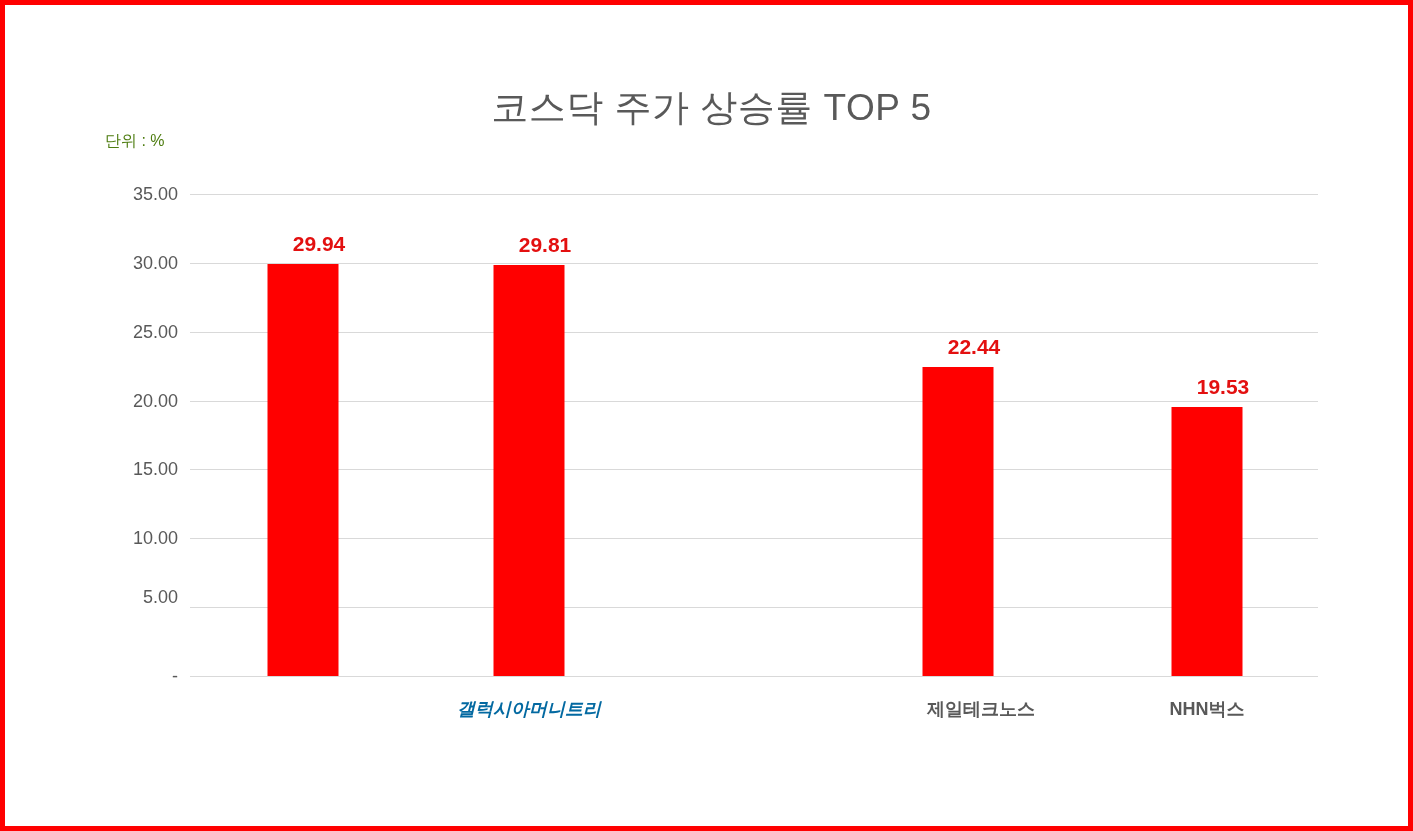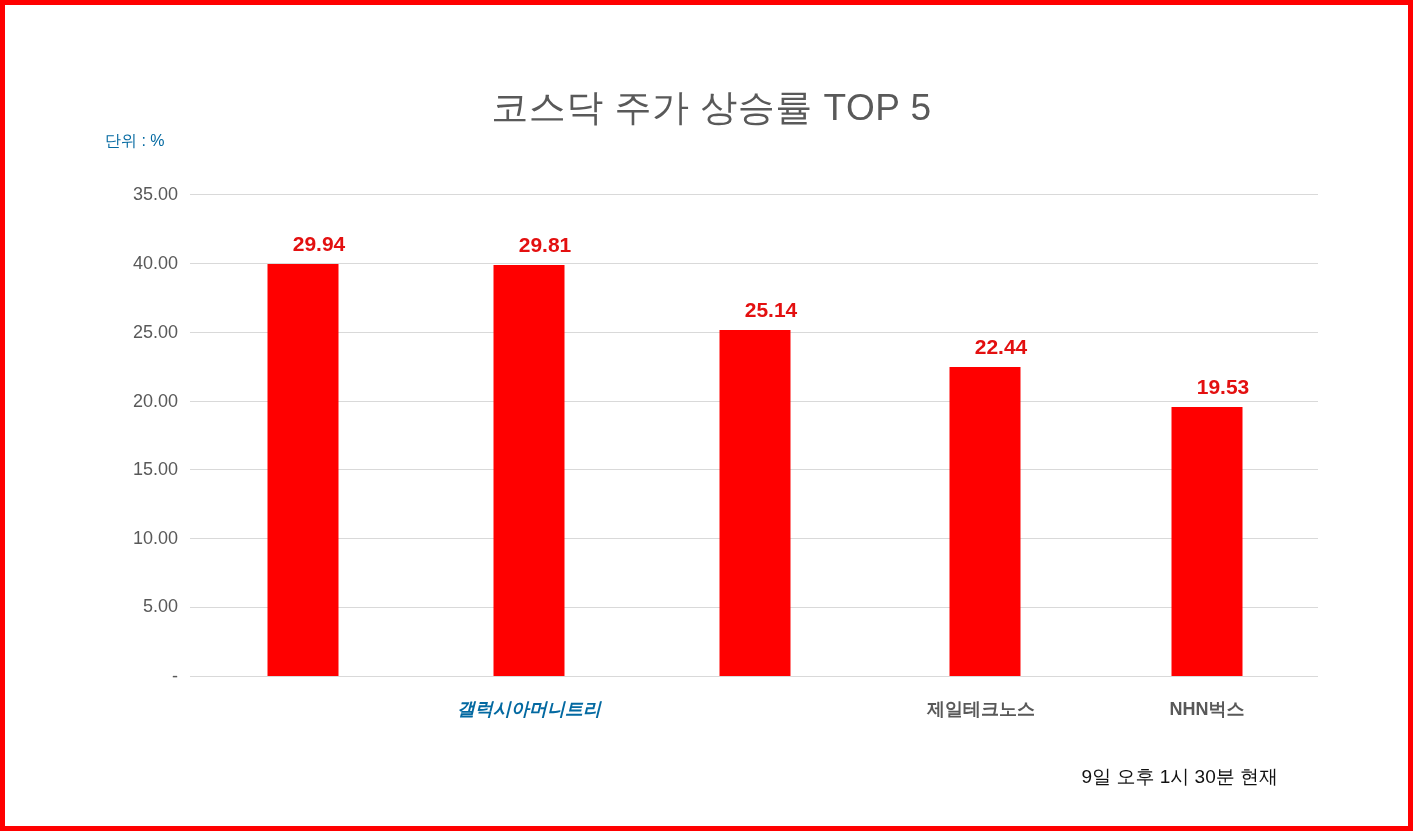--- a/index.html
+++ b/index.html
@@ -33,21 +33,21 @@
     letter-spacing: 0.5px;
     white-space: nowrap;
   }
 
   
   .unit-note {
     position: absolute;
     left: 100px;
     top: 126px;
     font-size: 16px;
-    color: #0369a1;
+    color: #4d7c0f;
     white-space: nowrap;
   }
 
   
   .plot-area {
     position: absolute;
     left: 185px;
     top: 189px;          
     width: 1128px;
     height: 482px;        
@@ -150,26 +150,26 @@
 <body>
 
 <div class="frame" style="border-color: rgb(255, 0, 0);">
 
   <div class="chart-title">코스닥 주가 상승률 TOP 5</div>
 
   <div class="unit-note">단위 : %</div>
 
   <div class="y-labels">
       <div class="y-label" style="top: 0px; color: rgb(89, 89, 89);">35.00</div>
-      <div class="y-label" style="top: 68.8571px; color: rgb(89, 89, 89);">40.00</div>
+      <div class="y-label" style="top: 68.8571px; color: rgb(89, 89, 89);">30.00</div>
       <div class="y-label" style="top: 137.714px; color: rgb(89, 89, 89);">25.00</div>
       <div class="y-label" style="top: 206.571px; color: rgb(89, 89, 89);">20.00</div>
       <div class="y-label" style="top: 275.429px; color: rgb(89, 89, 89);">15.00</div>
       <div class="y-label" style="top: 344.286px; color: rgb(89, 89, 89);">10.00</div>
-      <div class="y-label" style="top: 412px; color: rgb(89, 89, 89);">5.00</div>
+      <div class="y-label" style="top: 403px; color: rgb(89, 89, 89);">5.00</div>
       <div class="y-label zero" style="top: 482px; color: rgb(89, 89, 89);">-</div>
     </div>
 
   <div class="plot-area">
       <div class="gridline" style="top: 0px; background: rgb(217, 217, 217);"></div>
       <div class="gridline" style="top: 68.8571px; background: rgb(217, 217, 217);"></div>
       <div class="gridline" style="top: 137.714px; background: rgb(217, 217, 217);"></div>
       <div class="gridline" style="top: 206.571px; background: rgb(217, 217, 217);"></div>
       <div class="gridline" style="top: 275.429px; background: rgb(217, 217, 217);"></div>
       <div class="gridline" style="top: 344.286px; background: rgb(217, 217, 217);"></div>
@@ -179,35 +179,30 @@
 
   <div class="bars-layer">
       <div class="bar-group" style="left: 0px;">
         <div class="bar" style="height: 412.317px; background: rgb(255, 0, 0);"></div>
         <div class="bar-value" style="bottom: 420.317px; color: rgb(227, 16, 16);">29.94</div>
       </div>
       <div class="bar-group" style="left: 226px;">
         <div class="bar" style="height: 410.526px; background: rgb(255, 0, 0);"></div>
         <div class="bar-value" style="bottom: 418.526px; color: rgb(227, 16, 16);">29.81</div>
       </div>
-      <div class="bar-group" style="left: 452px;">
-        <div class="bar" style="height: 346.214px; background: rgb(255, 0, 0);"></div>
-        <div class="bar-value" style="bottom: 354.214px; color: rgb(227, 16, 16);">25.14</div>
-      </div>
-      <div class="bar-group" style="left: 682px; text-decoration: underline;">
+      <div class="bar-group" style="left: 655px; text-decoration: underline;">
         <div class="bar" style="height: 309.031px; background: rgb(255, 0, 0);"></div>
         <div class="bar-value" style="bottom: 317.031px; color: rgb(227, 16, 16);">22.44</div>
       </div>
       <div class="bar-group" style="left: 904px;">
         <div class="bar" style="height: 268.956px; background: rgb(255, 0, 0);"></div>
         <div class="bar-value" style="bottom: 276.956px; color: rgb(227, 16, 16);">19.53</div>
       </div>
     </div>
 
   <div class="x-labels">
       <div class="x-label" style="left: 226px; color: #0369a1; font-style: italic;">갤럭시아머니트리</div>
       <div class="x-label" style="left: 678px; color: rgb(89, 89, 89);">제일테크노스</div>
       <div class="x-label" style="left: 904px; color: rgb(89, 89, 89);">NHN벅스</div>
     </div>
 
-  <div class="footnote">9일 오후 1시 30분 현재</div>
 
 </div>
 
 </body></html>

